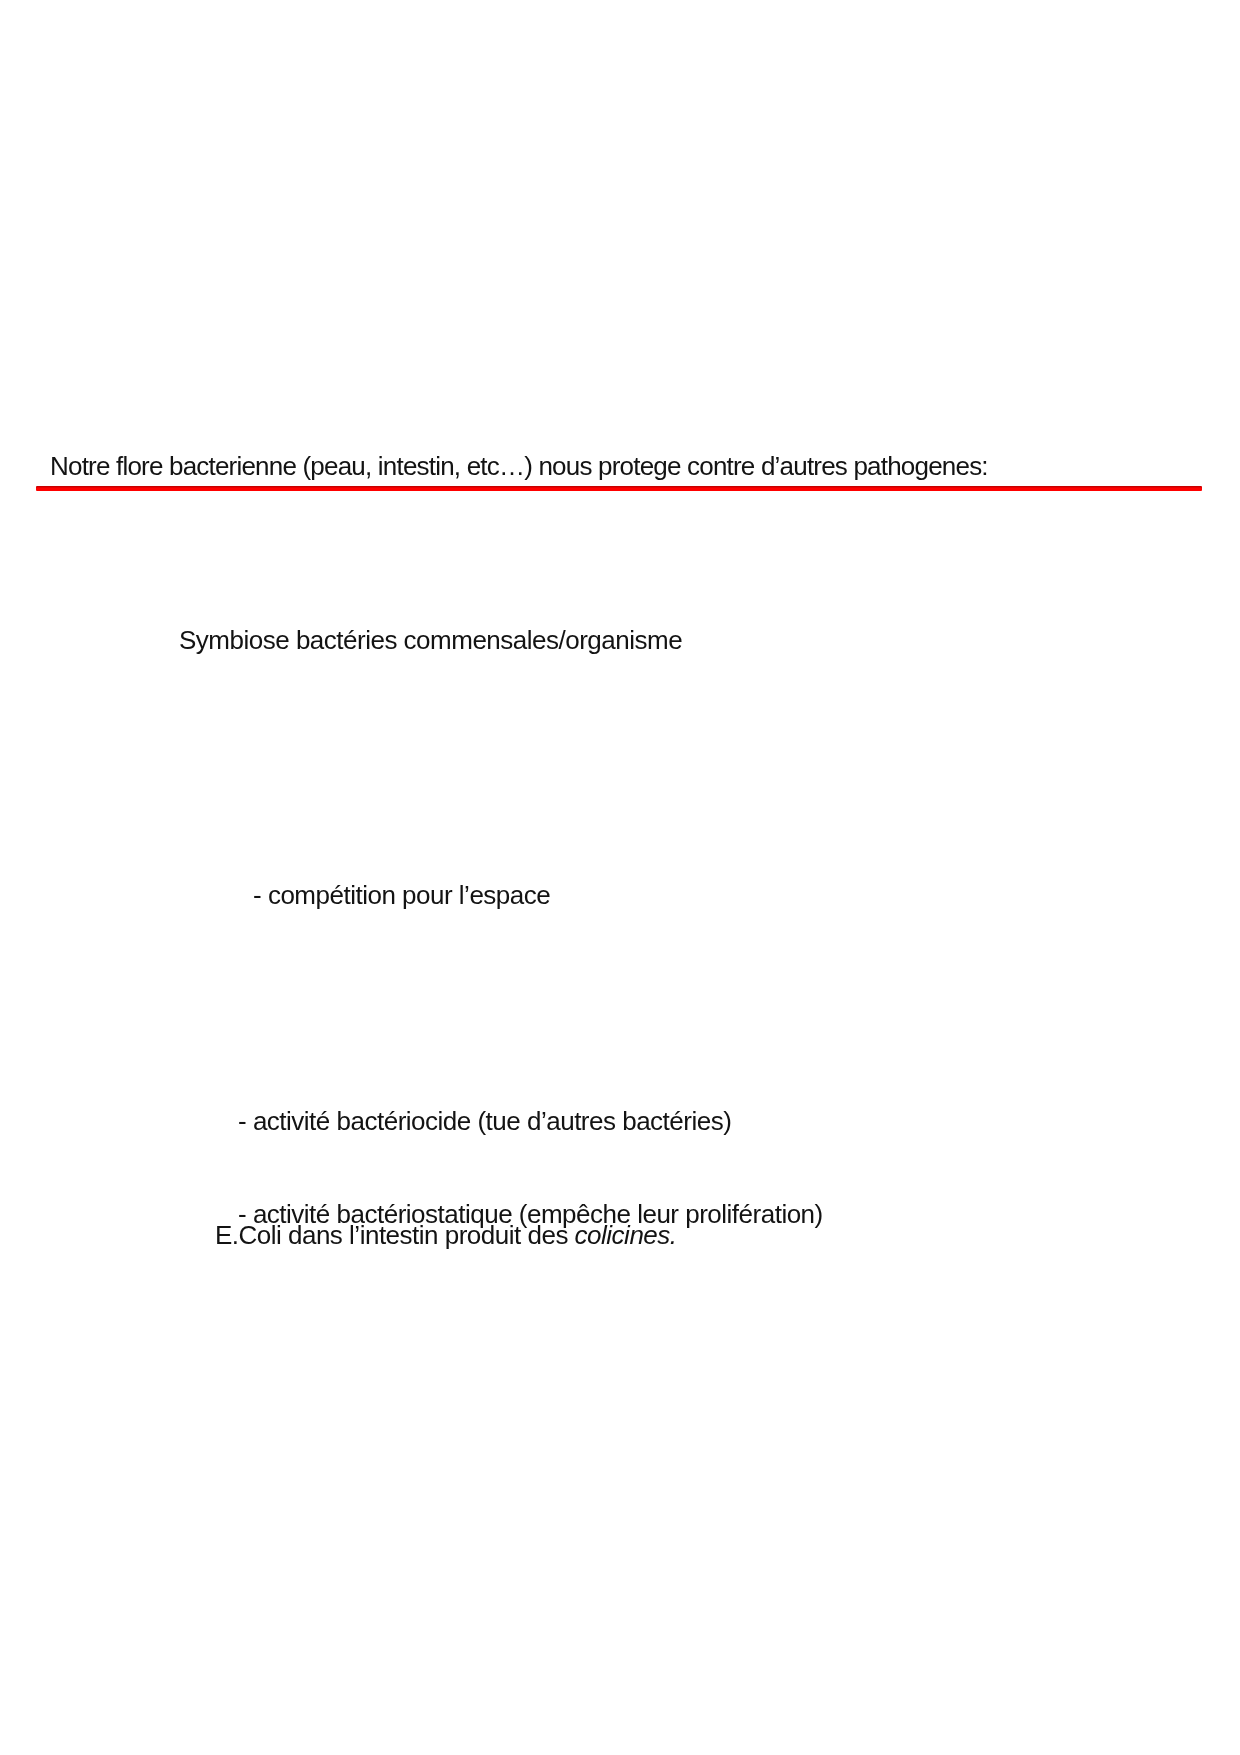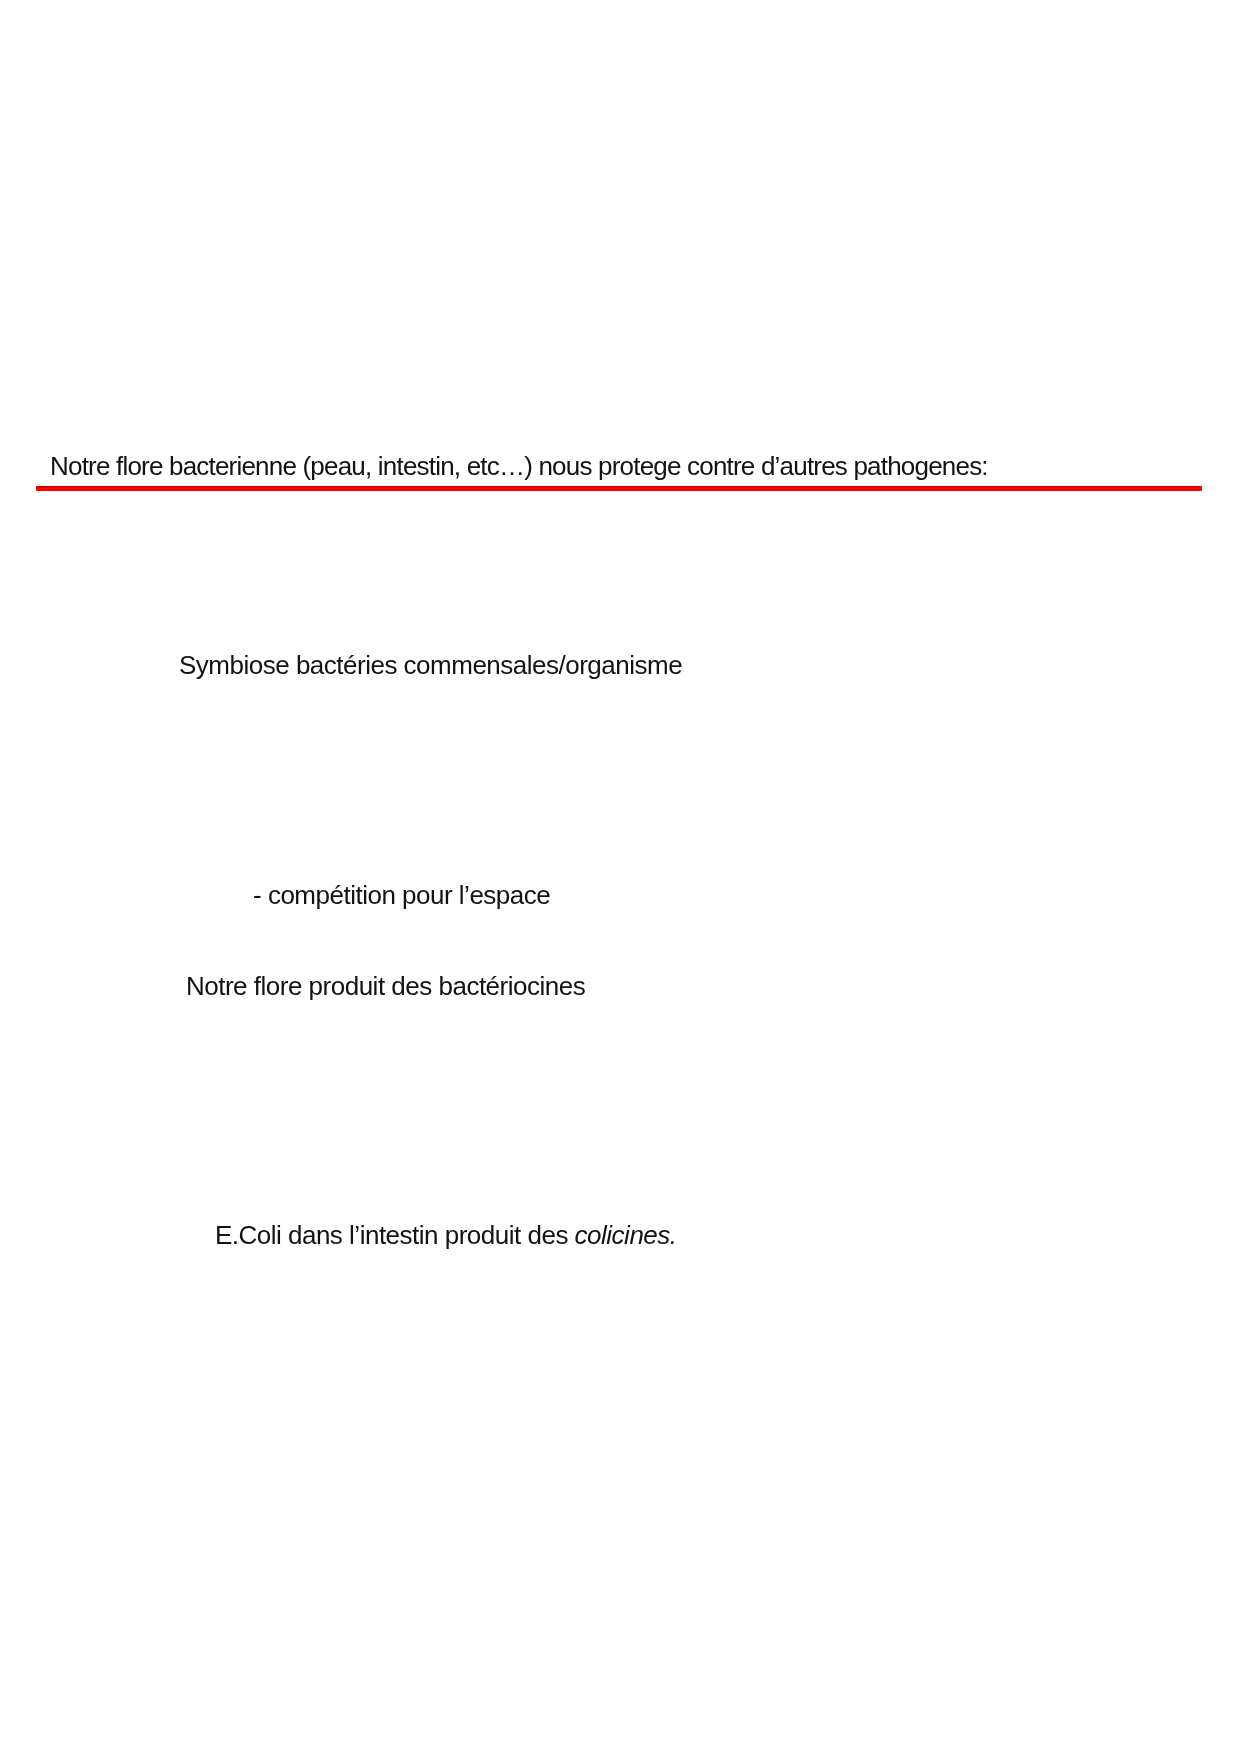--- a/index.html
+++ b/index.html
@@ -30,21 +30,21 @@
   }
   .red-rule {
     position: absolute;
     left: 36px;
     top: 486px;
     width: 1166px;
     height: 5px;
     background: linear-gradient(#b80000, #ff0000 45%);
     border-radius: 1px;
   }
-  .symbiose   { left: 179px; top: 648px; }
+  .symbiose   { left: 179px; top: 623px; }
   .niche-head { left: 172px; top: 743px; }
   .niche-bullets {
     left: 229px;
     top: 815px;
     line-height: 32px;
     margin-left: 24px;
   }
   .bacterio-head { left: 186px; top: 969px; }
   .bacterio-bullets {
     left: 238px;
@@ -64,20 +64,23 @@
 
   <div class="red-rule"></div>
 
   <div class="txt symbiose">Symbiose bactéries commensales/organisme</div>
 
 
   <div class="txt niche-bullets">
     <div class="bullet-line">- compétition pour l’espace</div>
   </div>
 
-  <div class="txt bacterio-head">Notre flore produit des bactériocines</div>
 
+  <div class="txt bacterio-bullets">
+    <div class="bullet-line">- activité bactériocide (tue d’autres bactéries)</div>
+    <div class="bullet-line">- activité bactériostatique (empêche leur prolifération)</div>
+  </div>
 
   <div class="txt ecoli">
     <span>E.Coli dans l’intestin produit des </span><span class="italic">colicines.</span>
   </div>
 
 </div>
 
 </body></html>

